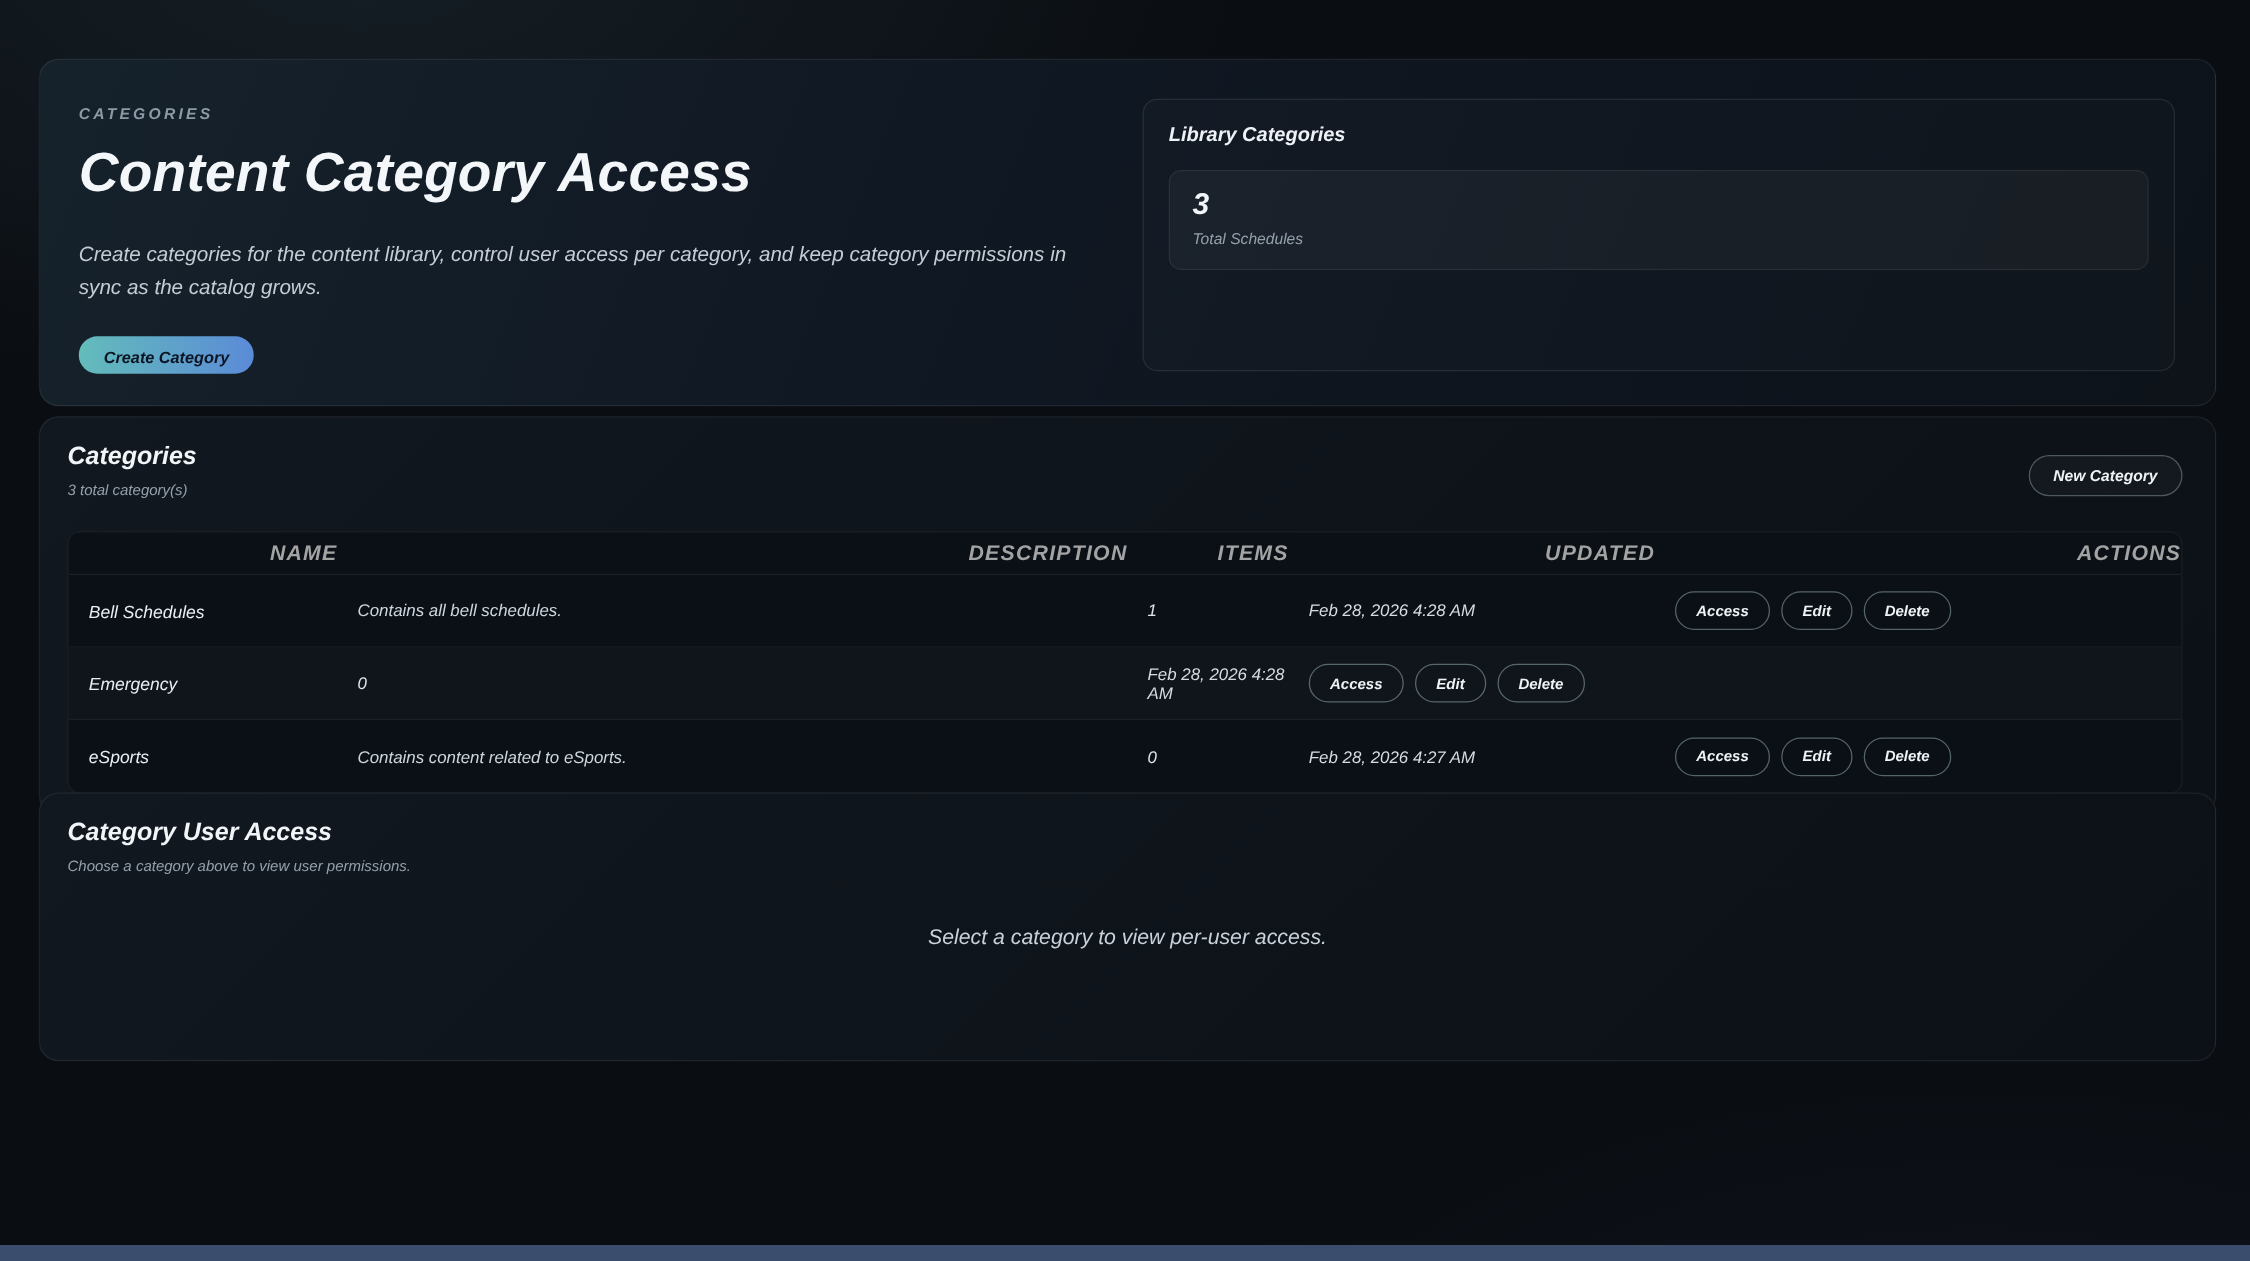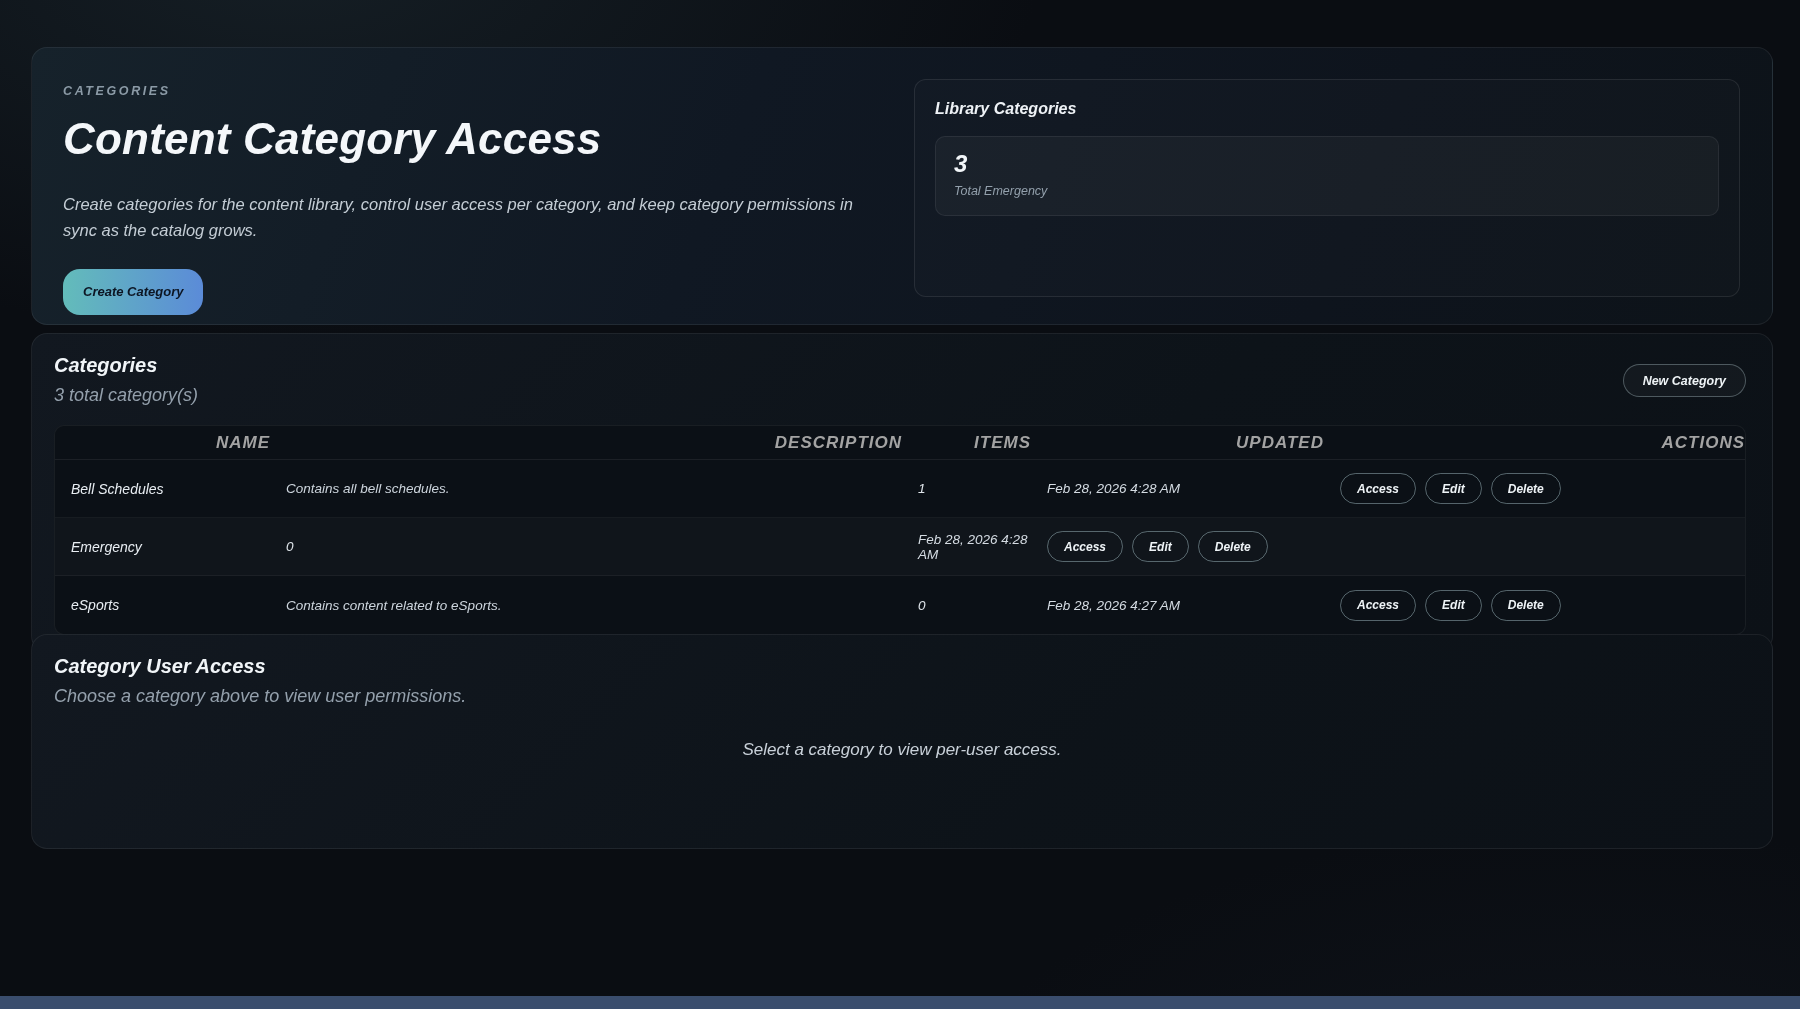--- a/index.html
+++ b/index.html
@@ -33,21 +33,21 @@
   }
   .hero-title {
     margin-top: 16px; font-size: 44px; font-weight: 800;
     color: #f4f7fa; letter-spacing: 0.2px;
   }
   .hero-desc {
     margin-top: 28px; width: 828px; font-size: 16.5px;
     line-height: 1.55; color: #c4cdd5;
   }
   .btn-create {
-    margin-top: 26px; display: inline-block; height: 46px; line-height: 34px;
+    margin-top: 26px; display: inline-block; height: 30px; line-height: 34px;
     padding: 0 20px; border: none; border-radius: 17px; cursor: pointer;
     background: linear-gradient(90deg, #63bcba 0%, #5b8bd8 100%);
     color: #0c1523; font-weight: 700; font-size: 13px;
     font-family: inherit;
   }
   .stats-panel {
     position: absolute; right: 32px; top: 31px; width: 826px; height: 218px;
     border: 1px solid rgba(255,255,255,0.09); border-radius: 12px;
     background: rgba(255,255,255,0.015);
   }
@@ -59,21 +59,21 @@
   }
   .stat-value { font-size: 24px; font-weight: 800; color: #f2f6f9; }
   .stat-label { margin-top: 6px; font-size: 12.5px; color: #93a0ac; }
 
   
   .categories-card {
     left: 31px; top: 333px; width: 1742px; height: 319px;
     background: linear-gradient(135deg, #121820 0%, #0d1319 60%, #0c1117 100%);
   }
   .section-title { position: absolute; left: 22px; top: 20px; font-size: 20px; font-weight: 800; color: #f1f5f8; }
-  .section-sub { position: absolute; left: 22px; top: 51px; font-size: 18px; color: #94a0ac; }
+  .section-sub { position: absolute; left: 22px; top: 51px; font-size: 12px; color: #94a0ac; }
   .btn-new {
     position: absolute; right: 26px; top: 30px; height: 33px; padding: 0 19px;
     border-radius: 17px; cursor: pointer;
     background: rgba(255,255,255,0.03);
     border: 1px solid rgba(186,208,214,0.35);
     color: #eef3f6; font-weight: 700; font-size: 12.5px; font-family: inherit;
   }
   .table {
     position: absolute; left: 22px; right: 26px; top: 91px;
     border: 1px solid rgba(255,255,255,0.06); border-radius: 10px;
@@ -122,21 +122,21 @@
     <div class="hero-left">
       <div class="eyebrow">CATEGORIES</div>
       <div class="hero-title">Content Category Access</div>
       <div class="hero-desc">Create categories for the content library, control user access per category, and keep category permissions in sync as the catalog grows.</div>
       <button class="btn-create">Create Category</button>
     </div>
     <div class="stats-panel">
       <div class="stats-title">Library Categories</div>
       <div class="stat-card">
         <div class="stat-value">3</div>
-        <div class="stat-label">Total Emergency</div>
+        <div class="stat-label">Total Schedules</div>
       </div>
     </div>
   </div>
 
   <div class="card categories-card">
     <div class="section-title">Categories</div>
     <div class="section-sub">3 total category(s)</div>
     <button class="btn-new">New Category</button>
 
     <div class="table">

